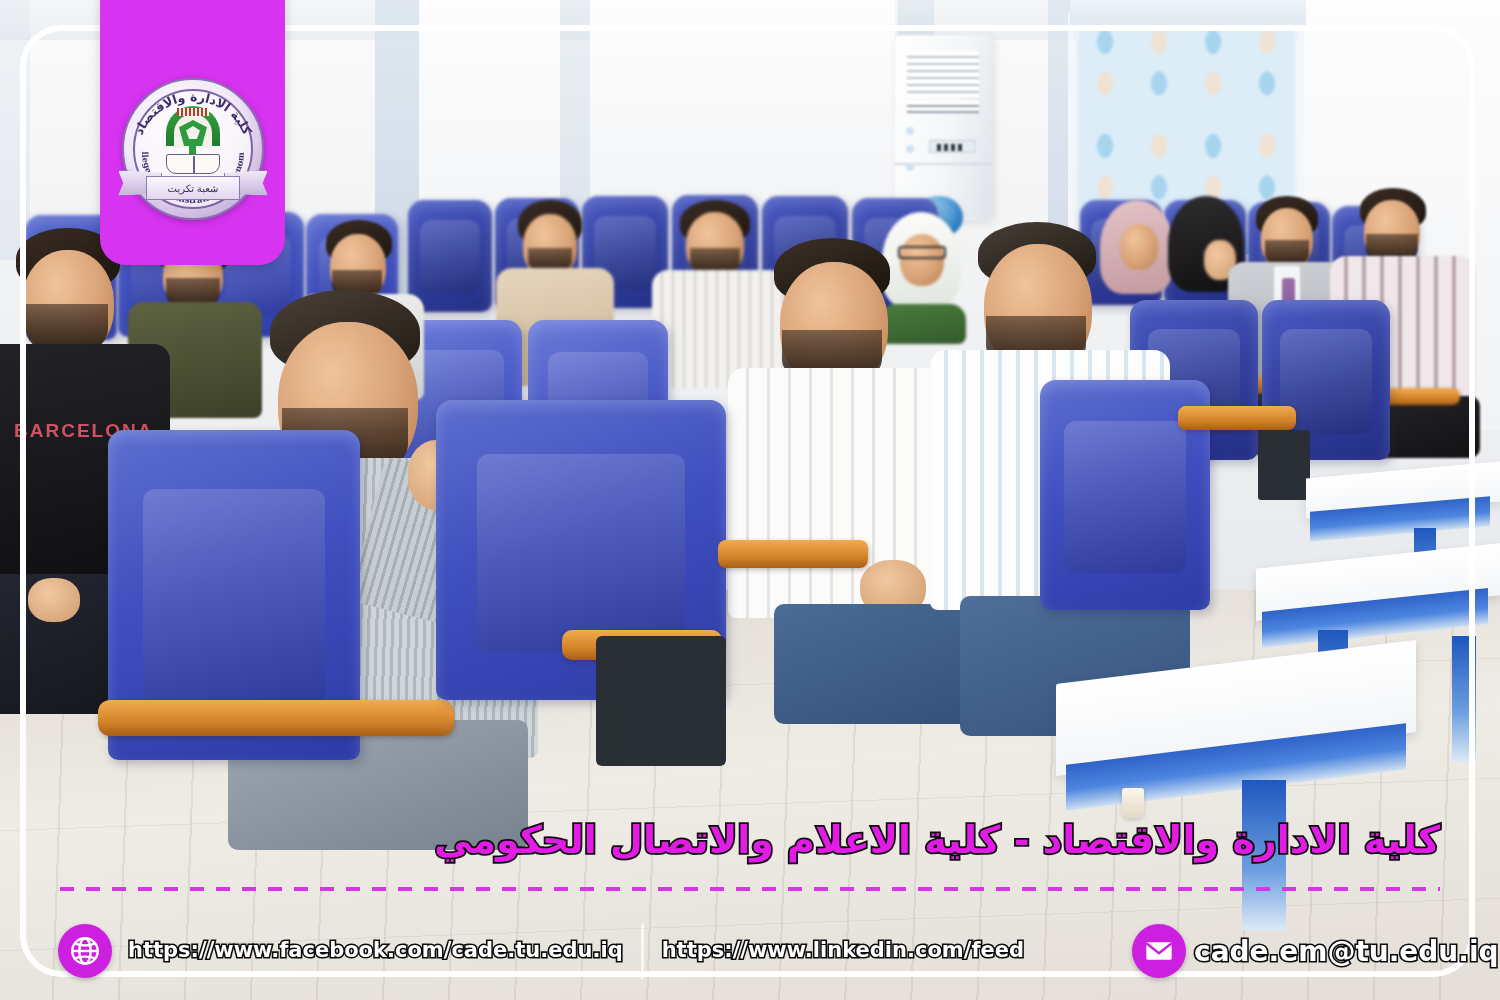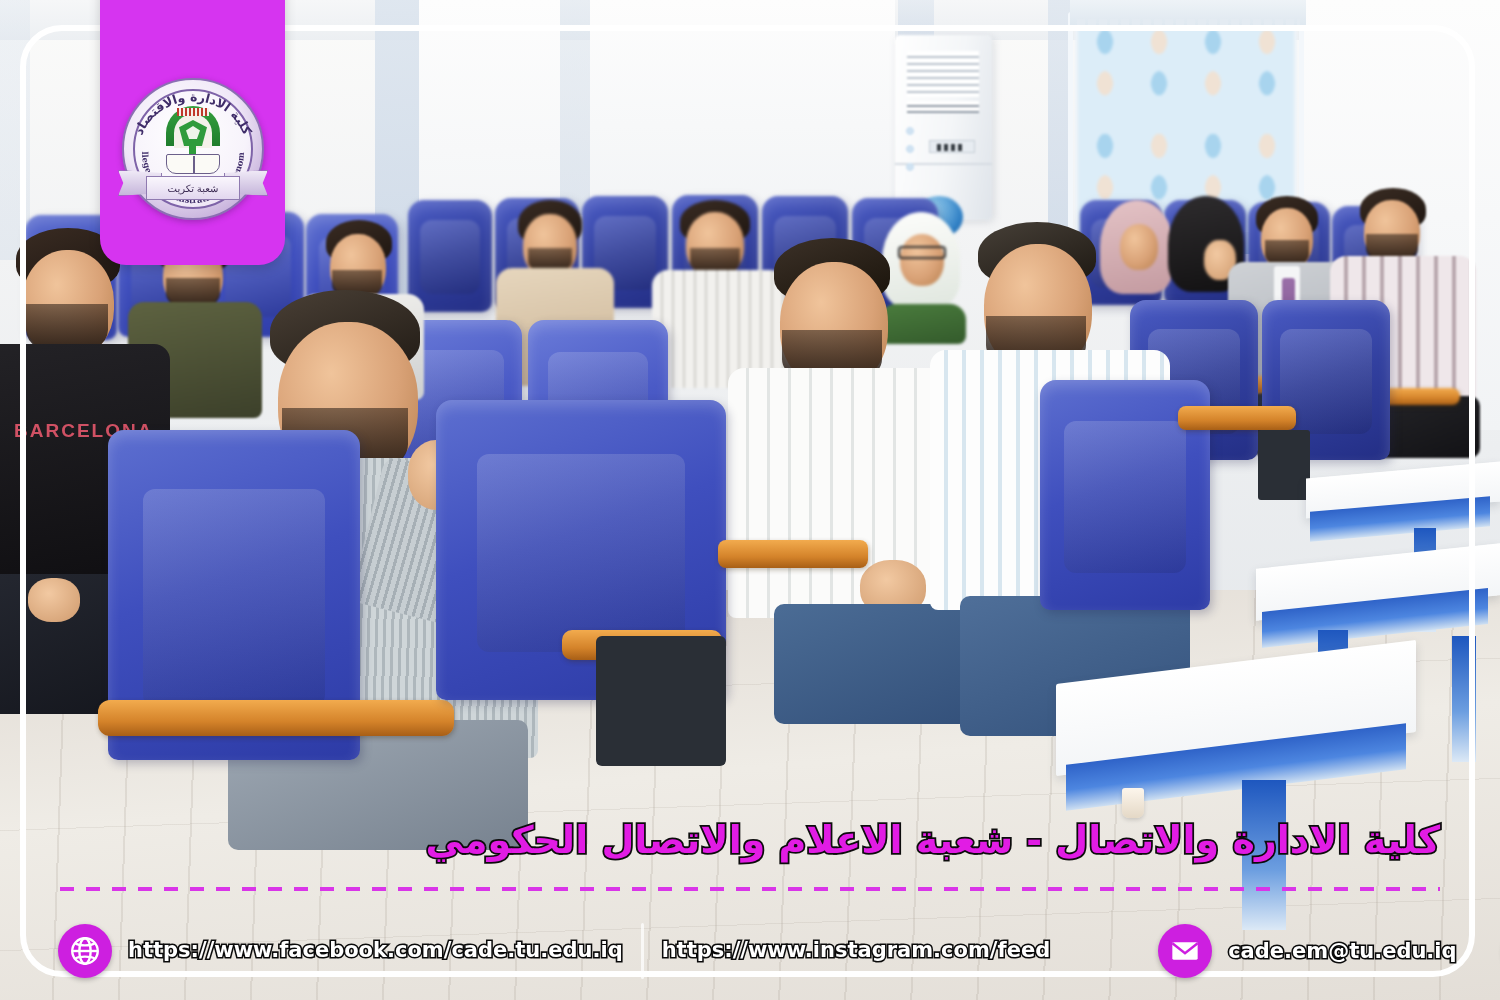--- a/index.html
+++ b/index.html
@@ -174,23 +174,23 @@
       display:flex; align-items:center; justify-content:center; flex:0 0 auto;
       box-shadow:0 2px 5px rgba(0,0,0,.25); }
   .sicon svg { display:block; }
   .slinks { display:flex; flex-direction:column; justify-content:center; gap:3px;
       margin-left:16px; flex:0 0 auto; }
   .slink { font-family:"DejaVu Sans", sans-serif; font-weight:bold; font-size:21px;
       color:#ffffff; -webkit-text-stroke:3.2px #0a0a0a; paint-order:stroke fill;
       white-space:nowrap; line-height:1.12; }
   .vsep { width:3px; height:56px; background:rgba(255,255,255,.72); margin:0 18px; flex:0 0 auto;
       border-radius:2px; }
-  .stext-single { font-family:"DejaVu Sans", sans-serif; font-weight:bold; font-size:21px;
+  .stext-single { font-family:"DejaVu Sans", sans-serif; font-weight:bold; font-size:28px;
       color:#ffffff; -webkit-text-stroke:3.2px #0a0a0a; paint-order:stroke fill;
-      white-space:nowrap; margin-left:16px; flex:0 0 auto; }
+      white-space:nowrap; margin-left:8px; flex:0 0 auto; }
   .spacer-a { width:108px; flex:0 0 auto; }
   .spacer-b { width:46px; flex:0 0 auto; }
 </style>
 </head>
 <body>
 
 <div id="poster">
 
   <div class="scene">
 
@@ -433,21 +433,21 @@
       <div class="ribbon">
         <div class="ribbon-wing l"></div>
         <div class="ribbon-wing r"></div>
         <div class="ribbon-center">
           <span>شعبة تكريت</span>
         </div>
       </div>
     </div>
   </div>
 
-  <div class="headline">كلية الادارة والاتصال - شعبة الاعلام  والاتصال الحكومي</div>
+  <div class="headline">كلية الادارة والاقتصاد - كلية الاعلام  والاتصال الحكومي</div>
 
   <div class="divider"></div>
 
   <div class="social">
 
     <div class="sicon">
       <svg width="34" height="34" viewBox="0 0 24 24" fill="none" stroke="#ffffff" stroke-width="1.7">
         <circle cx="12" cy="12" r="9"></circle>
         <ellipse cx="12" cy="12" rx="4" ry="9"></ellipse>
         <line x1="3" y1="12" x2="21" y2="12"></line>
@@ -456,21 +456,21 @@
       </svg>
     </div>
 
     <div class="slinks">
       <div class="slink">https://www.facebook.com/cade.tu.edu.iq</div>
     </div>
 
     <div class="vsep"></div>
 
     <div class="slinks" style="margin-left:0;">
-      <div class="slink">https://www.instagram.com/feed</div>
+      <div class="slink">https://www.linkedin.com/feed</div>
     </div>
 
     <div class="spacer-a"></div>
 
     <div class="sicon">
       <svg width="32" height="32" viewBox="0 0 24 24">
         <rect x="2.5" y="5.5" width="19" height="13" rx="1" fill="#ffffff"></rect>
         <path d="M2.5 6.2 L12 13.6 L21.5 6.2" fill="none" stroke="#cd1fe0" stroke-width="1.8"></path>
       </svg>
     </div>

